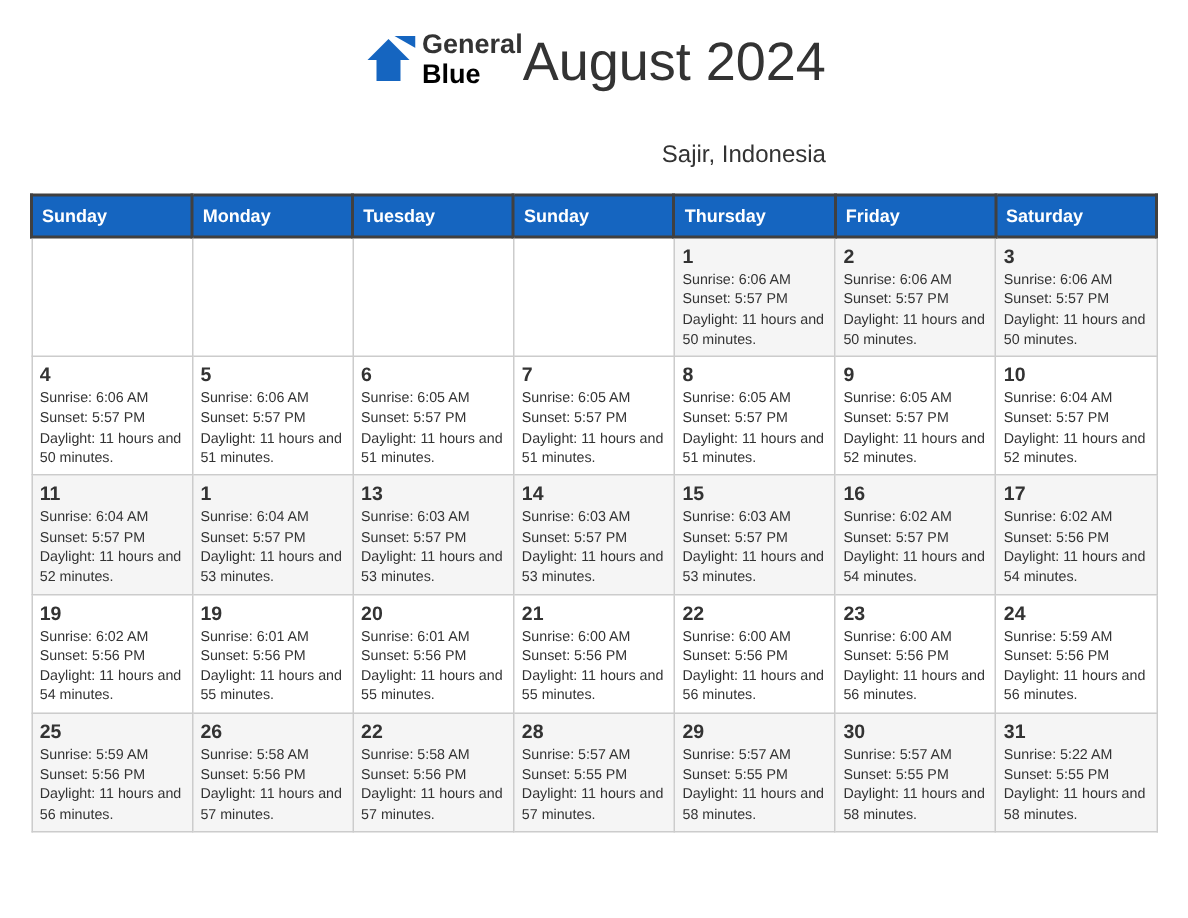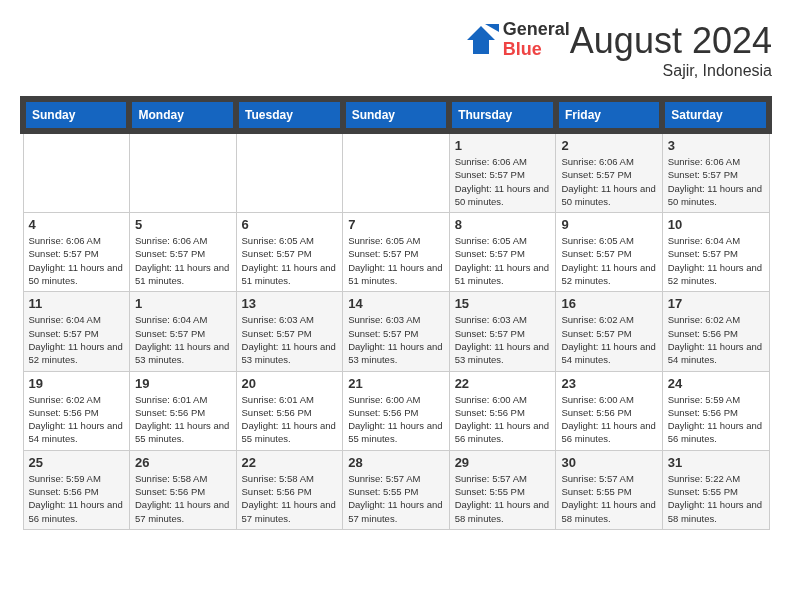--- a/index.html
+++ b/index.html
@@ -5,73 +5,74 @@
     * { margin: 0; padding: 0; box-sizing: border-box; }
     body {
       font-family: Arial, sans-serif;
       background: #fff;
       width: 792px;
       min-height: 612px;
       padding: 20px;
     }
     .header {
       display: flex;
-      justify-content: flex-end;
+      justify-content: center;
       align-items: flex-start;
       margin-bottom: 16px;
     }
     .logo {
       display: flex;
       align-items: center;
     }
     .logo-text {
       display: flex;
       flex-direction: column;
       line-height: 1.1;
     }
     .logo-general {
       font-size: 18px;
       font-weight: bold;
       color: #333;
     }
     .logo-blue {
       font-size: 18px;
       font-weight: bold;
-      color: #ef4444;
+      color: #000000;
     }
     .logo-icon {
       width: 36px;
       height: 36px;
       margin-right: 4px;
     }
     .title-block {
       text-align: right;
     }
     .month-year {
       font-size: 36px;
       font-weight: normal;
       color: #333;
     }
     .location {
       font-size: 16px;
       color: #333;
+      margin-top: 33px;
     }
     table {
       width: 100%;
       border-collapse: collapse;
       font-size: 10px;
     }
     thead tr th {
       background-color: #1565c0;
       color: #fff;
       text-align: left;
       padding: 6px 6px;
       font-size: 12px;
       font-weight: bold;
-      border: 6px solid #404040;
+      border: 2px solid #404040;
     }
     tbody tr td {
       border: 1px solid #ccc;
       vertical-align: top;
       padding: 4px 5px;
       width: 108px;
       min-height: 80px;
       background: #fff;
     }
     tbody tr:nth-child(odd) td {

